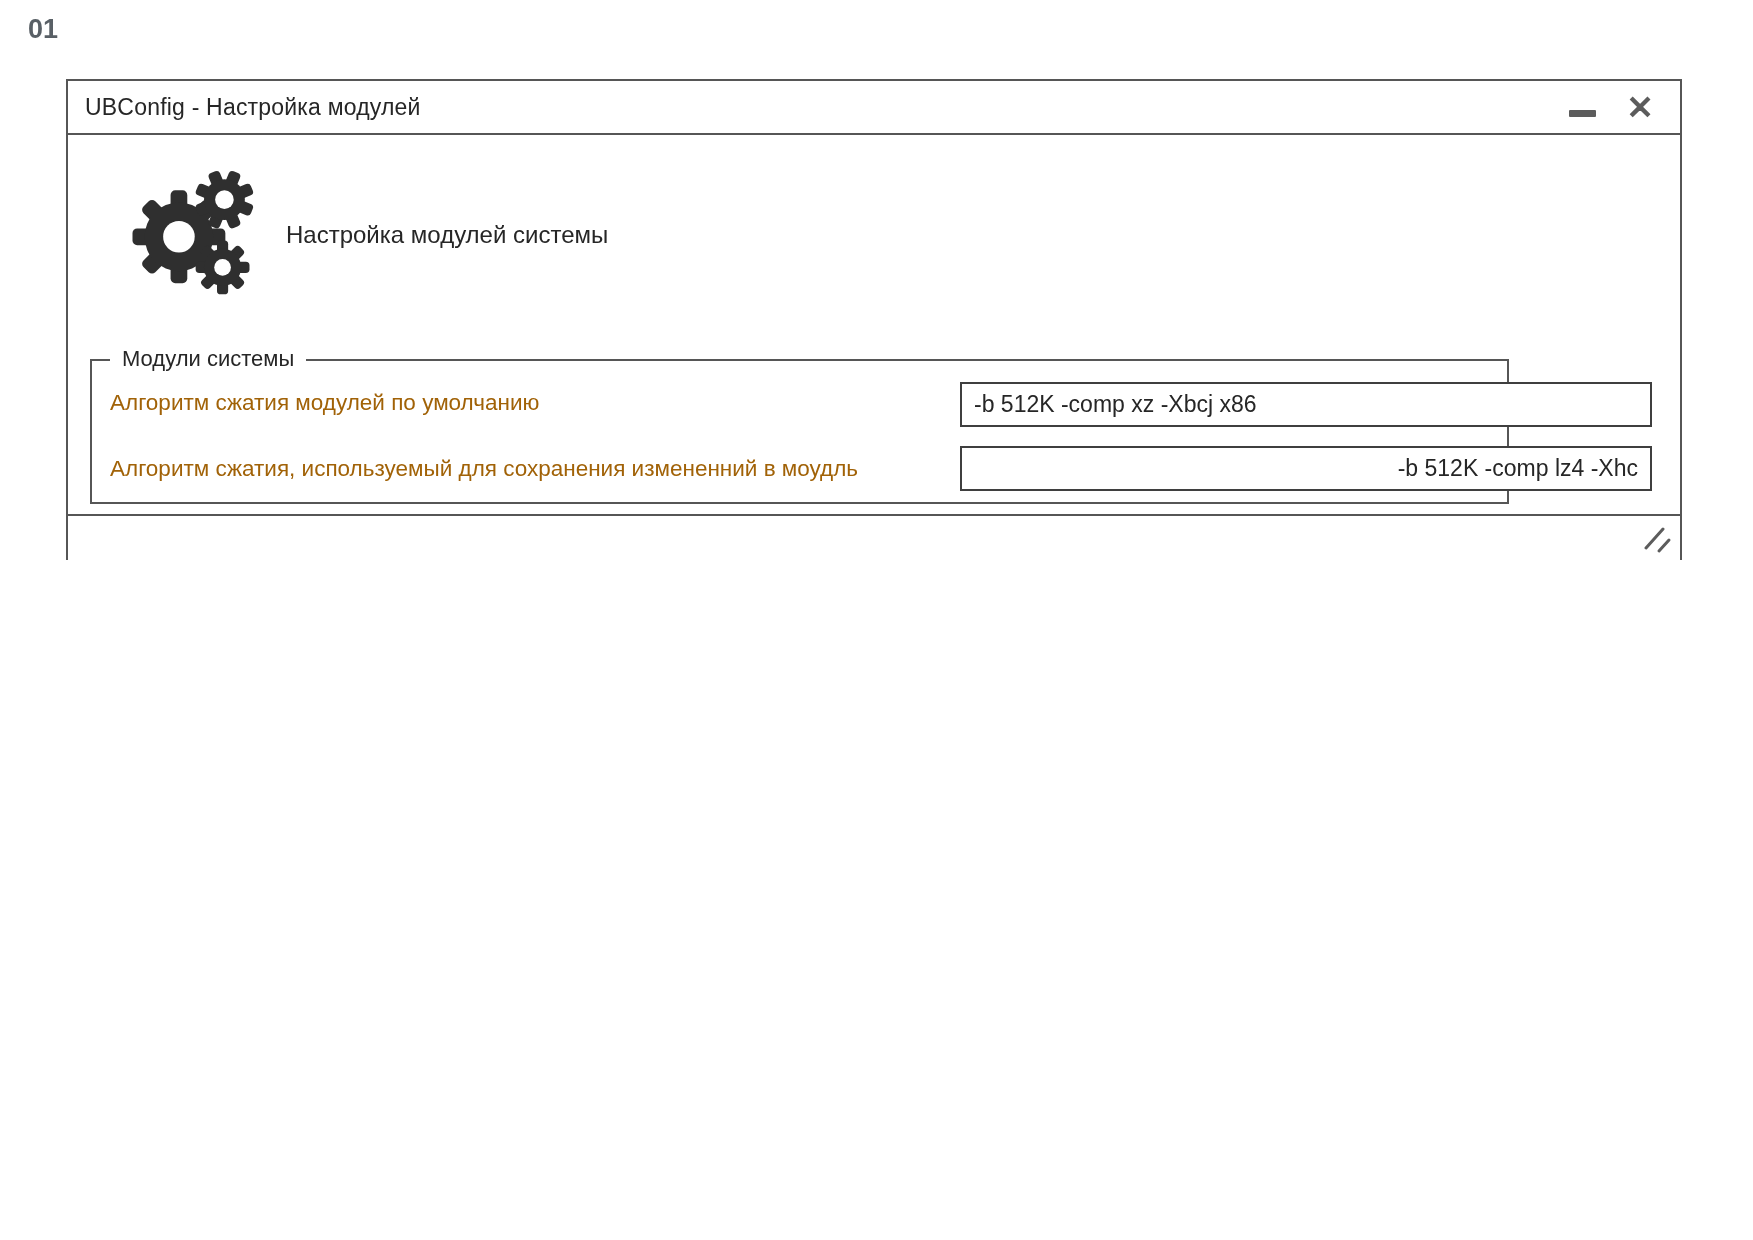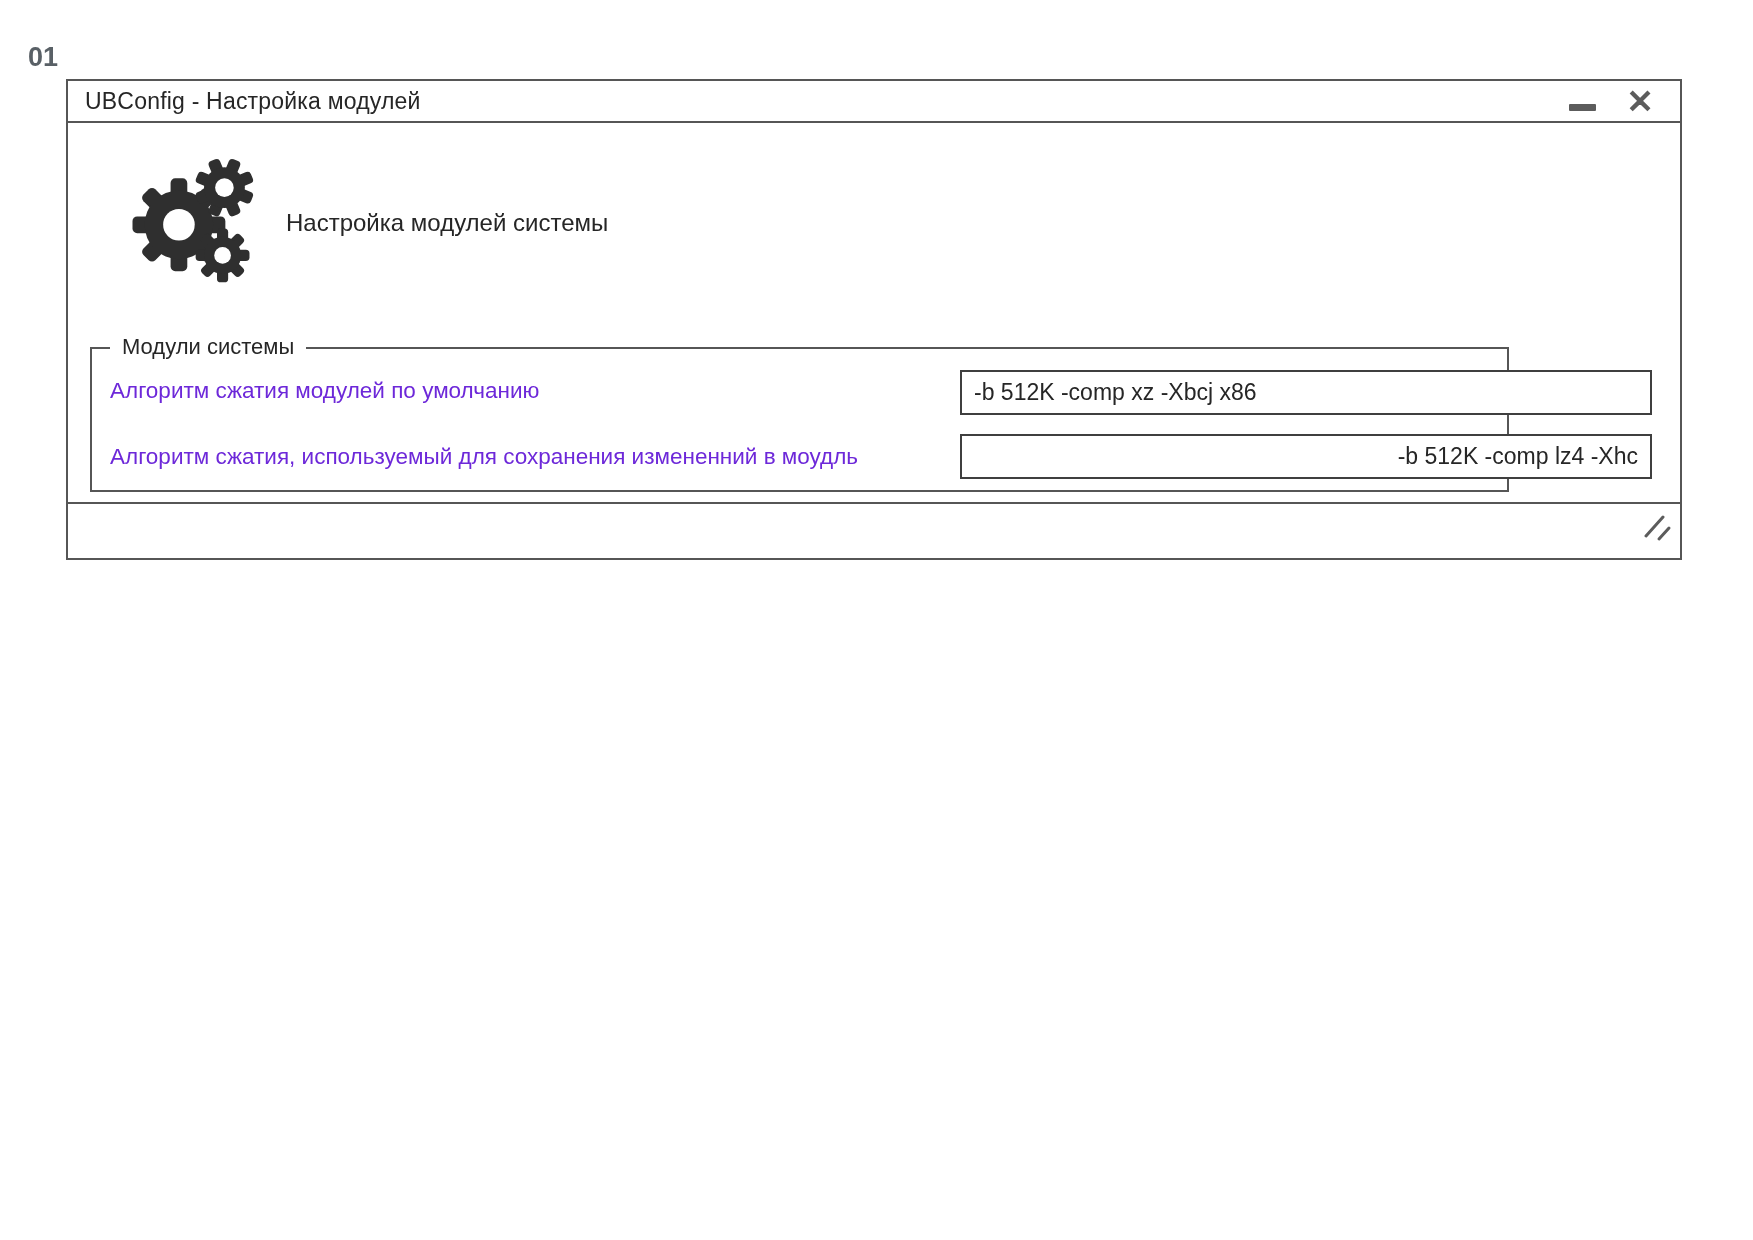--- a/index.html
+++ b/index.html
@@ -1,31 +1,31 @@
 <!DOCTYPE html>
 <html><head>
 <meta charset="utf-8">
 <style>
   * { box-sizing: border-box; margin: 0; padding: 0; }
   html, body { width: 1753px; height: 1240px; background: #ffffff; overflow: hidden; }
   body { font-family: "Liberation Sans", sans-serif; color: #1e1e1e; position: relative; }
 
   .page-label {
     position: absolute; left: 28px; top: 14px;
-    font-size: 27px; font-weight: bold; color: #596066; margin-top: 28px;
+    font-size: 27px; font-weight: bold; color: #596066;
   }
 
   .window {
     position: absolute; left: 66px; top: 79px;
     width: 1616px; height: 481px;
     border: 2px solid #565656; background: #ffffff;
   }
 
   .titlebar {
-    height: 42px; border-bottom: 2px solid #565656;
+    height: 54px; border-bottom: 2px solid #565656;
     display: flex; align-items: center; padding: 0 20px 0 17px;
   }
   .titlebar-title { font-size: 23px; letter-spacing: 0.2px; color: #262626; }
   .titlebar-spacer { flex: 1; }
   .btn-min {
     width: 40px; height: 36px; display: flex; align-items: flex-end; justify-content: center;
     padding-bottom: 8px; margin-right: 18px; cursor: pointer; background: none; border: none;
   }
   .btn-min .min-bar { width: 27px; height: 7px; background: #5c5c5c; border-radius: 1px; }
   .btn-close {
@@ -48,21 +48,21 @@
     width: 1419px; height: 145px;
     border: 2px solid #565656;
   }
   .groupbox-legend {
     position: absolute; left: 18px; top: -15px;
     background: #ffffff; padding: 0 12px;
     font-size: 22px; color: #262626; white-space: nowrap;
   }
   .field-label {
     position: absolute; left: 18px;
-    font-size: 22.5px; color: #6d28d9; white-space: nowrap;
+    font-size: 22.5px; color: #a16207; white-space: nowrap;
   }
   .field-label.row1 { top: 29px; }
   .field-label.row2 { top: 95px; }
   .field-input {
     position: absolute; left: 868px; width: 692px; height: 45px;
     border: 2px solid #3f3f3f; background: #ffffff;
     font-family: "Liberation Sans", sans-serif;
     font-size: 23px; color: #262626; padding: 12px 12px;
     outline: none;
   }

